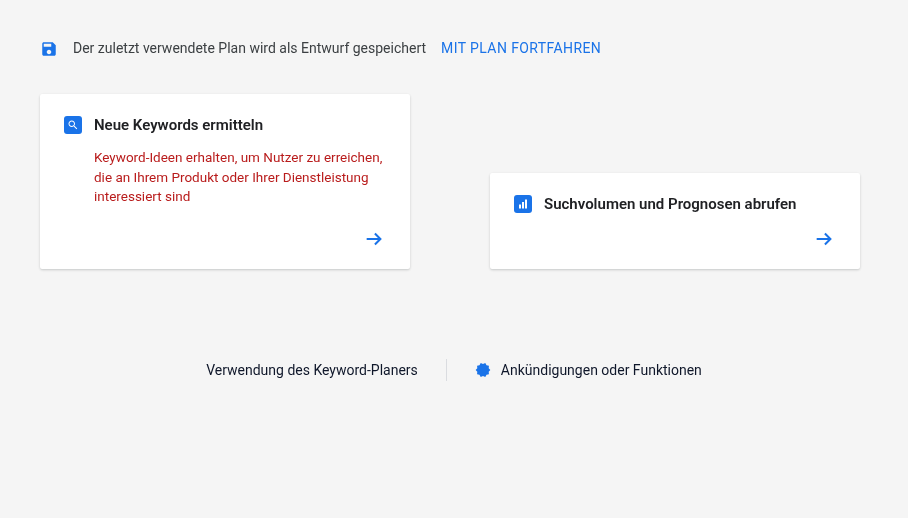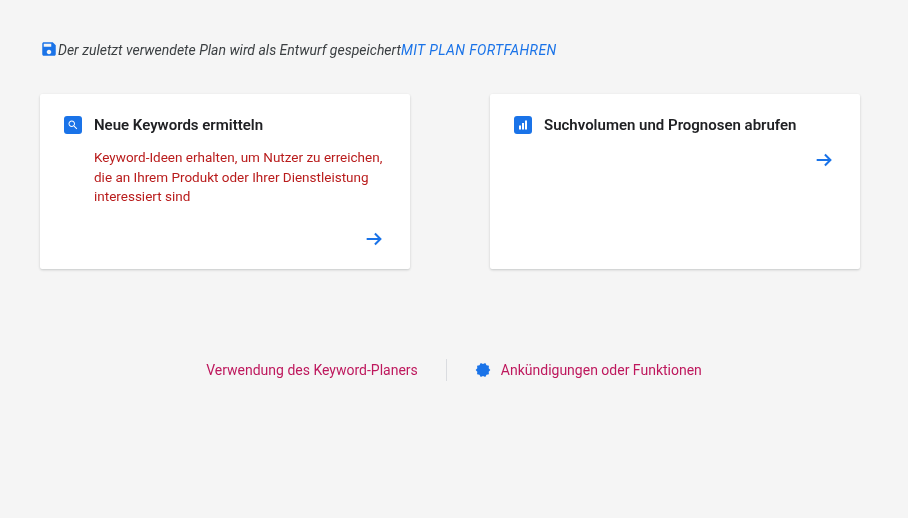--- a/index.html
+++ b/index.html
@@ -12,24 +12,23 @@
       background: #f5f5f5;
       width: 908px;
       height: 518px;
       overflow: hidden;
     }
     .container {
       padding: 40px 40px 0 40px;
     }
     .notice-bar {
       display: flex;
-      align-items: flex-end;
-      gap: 0;
+      align-items: flex-start;
+      gap: 15px;
       margin-bottom: 36px;
-      font-style: italic;
     }
     .save-icon-wrap {
       width: 18px;
       height: 18px;
       display: flex;
       align-items: center;
       justify-content: center;
     }
     .notice-text {
       font-size: 14px;
@@ -40,20 +39,21 @@
       color: #1a73e8;
       text-transform: uppercase;
       letter-spacing: 0.4px;
       cursor: pointer;
     }
     .cards-row {
       display: flex;
       gap: 80px;
       justify-content: flex-start;
       margin-bottom: 90px;
+      align-items: flex-end;
     }
     .card {
       background: #fff;
       width: 370px;
       padding: 22px 24px 18px 24px;
       box-shadow: 0 1px 2px rgba(60,64,67,0.15), 0 1px 3px rgba(60,64,67,0.1);
       border-radius: 2px;
       cursor: pointer;
       display: flex;
       flex-direction: column;
@@ -96,21 +96,21 @@
       justify-content: center;
     }
     .footer-links {
       display: flex;
       align-items: center;
       justify-content: center;
       gap: 0;
     }
     .footer-link {
       font-size: 14px;
-      color: #be185d;
+      color: #0f172a;
       cursor: pointer;
       padding: 0 28px;
       display: flex;
       align-items: center;
       gap: 10px;
     }
     .divider {
       width: 1px;
       height: 22px;
       background: #dadce0;

